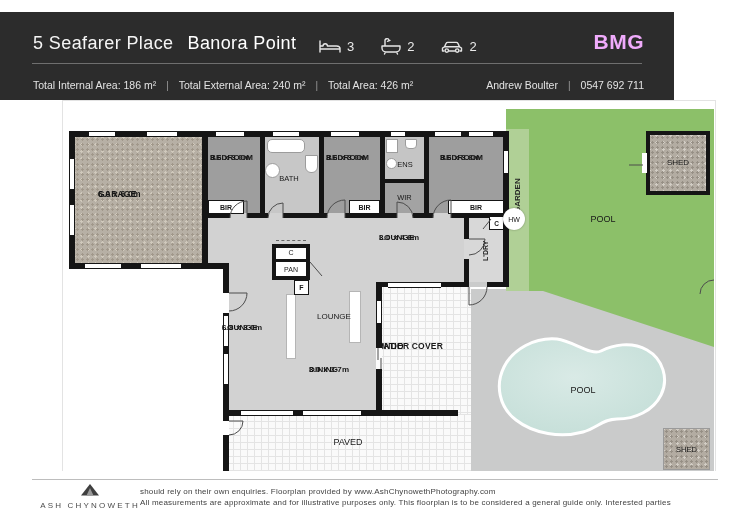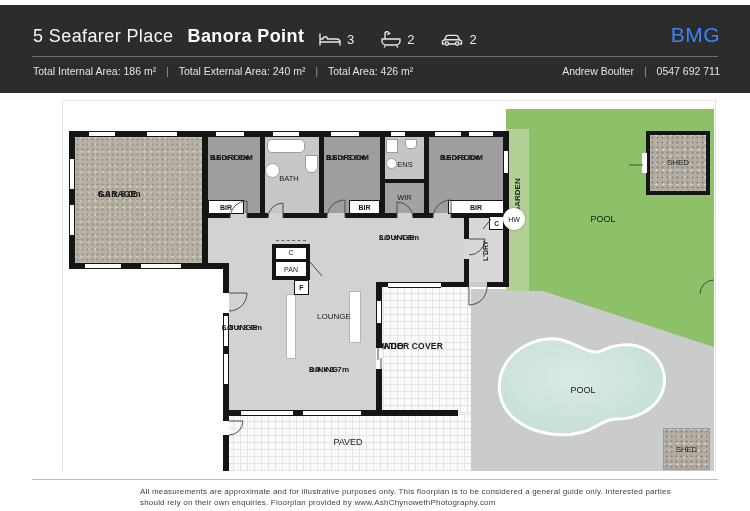--- a/index.html
+++ b/index.html
@@ -1,33 +1,33 @@
 <!DOCTYPE html>
 <html><head>
 <meta charset="utf-8">
 <style>
   html,body{margin:0;padding:0;background:#ffffff;}
   #page{position:relative;width:750px;height:511px;background:#ffffff;overflow:hidden;
         font-family:"Liberation Sans",sans-serif;}
   
-  #header{position:absolute;left:0;top:5px;width:750px;height:88px;background:#2c2c2c;}
+  #header{position:absolute;left:0;top:12px;width:674px;height:88px;background:#2c2c2c;}
   .title-row{position:absolute;left:33px;top:16px;height:30px;display:flex;align-items:center;}
   .addr{font-size:18px;color:#f5f5f5;letter-spacing:.4px;font-weight:400;}
-  .suburb{font-size:18px;color:#ffffff;font-weight:700;margin-left:14px;letter-spacing:.4px;}
+  .suburb{font-size:18px;color:#ffffff;font-weight:400;margin-left:14px;letter-spacing:.4px;}
   .feat-row{position:absolute;left:318px;top:22px;height:24px;display:flex;align-items:center;gap:8px;}
   .feat{display:flex;align-items:center;gap:5px;margin-right:18px;}
   .feat svg{display:block;}
   .feat-count{color:#eaeaea;font-size:13px;}
   .brand{position:absolute;right:30px;top:18px;display:flex;align-items:baseline;}
   .brand-main{font-size:21px;font-weight:700;color:#ffffff;letter-spacing:.2px;}
   .brand-init{border-bottom:2.5px solid #ffffff;padding-bottom:1px;}
-  .brand-suffix{font-size:21px;font-weight:400;color:#3b82f6;margin-left:8px;letter-spacing:.5px;}
+  .brand-suffix{font-size:21px;font-weight:700;color:#f0abfc;margin-left:8px;letter-spacing:.5px;}
   .hdr-divider{position:absolute;left:32px;right:32px;top:51px;height:1px;background:#6f6f6f;}
   .stats-row{position:absolute;left:33px;right:30px;top:59px;height:20px;display:flex;
-             align-items:flex-start;justify-content:space-between;font-size:10.5px;color:#e3e3e3;}
+             align-items:flex-end;justify-content:space-between;font-size:10.5px;color:#e3e3e3;}
   .stats-left span,.stats-right span{vertical-align:middle;}
   .sep{color:#9a9a9a;padding:0 10px;font-size:10px;}
   
   #plan{position:absolute;left:62px;top:100px;width:652px;height:373px;background:#ffffff;
         border:1px solid #e3e3e3;}
   #plan *{position:absolute;box-sizing:border-box;}
   .wall{background:#151515;}
   .fill{background:#d2d2d2;}
   .tiles{background-color:#fafafa;
          background-image:linear-gradient(#e4e4e4 1px,transparent 1px),
@@ -284,19 +284,29 @@
     </div>
     <div class="slabel" style="left:246px;top:209px;width:50px;height:12px;font-size:8px;">LOUNGE</div>
     <div class="rlabel" style="left:246px;top:264px;width:60px;">
       <span style="display:block">DINING</span>
       <span class="dims" style="display:block">3.0 x 3.7m</span>
     </div>
   </div>
 
   <div id="footer">
     <div class="ftr-divider"></div>
+    <div class="studio">
+      <span>
+        <svg width="20" height="13" viewBox="0 0 20 13">
+          <path d="M10 1 L19 12.5 H1 Z" fill="#3f3f3f"></path>
+          <path d="M10 5 L6.5 12.5 H13.5 Z" fill="#9a9a9a"></path>
+        </svg>
+      </span>
+      <div class="studio-name">ASH CHYNOWETH</div>
+      
+    </div>
     <div class="disclaimer">
+      <div>should rely on their own enquiries. Floorplan provided by www.AshChynowethPhotography.com</div>
       <div>All measurements are approximate and for illustrative purposes only. This floorplan is to be considered a general guide only. Interested parties</div>
-      <div>should rely on their own enquiries. Floorplan provided by www.AshChynowethPhotography.com</div>
     </div>
   </div>
 
 </div>
 
 </body></html>

